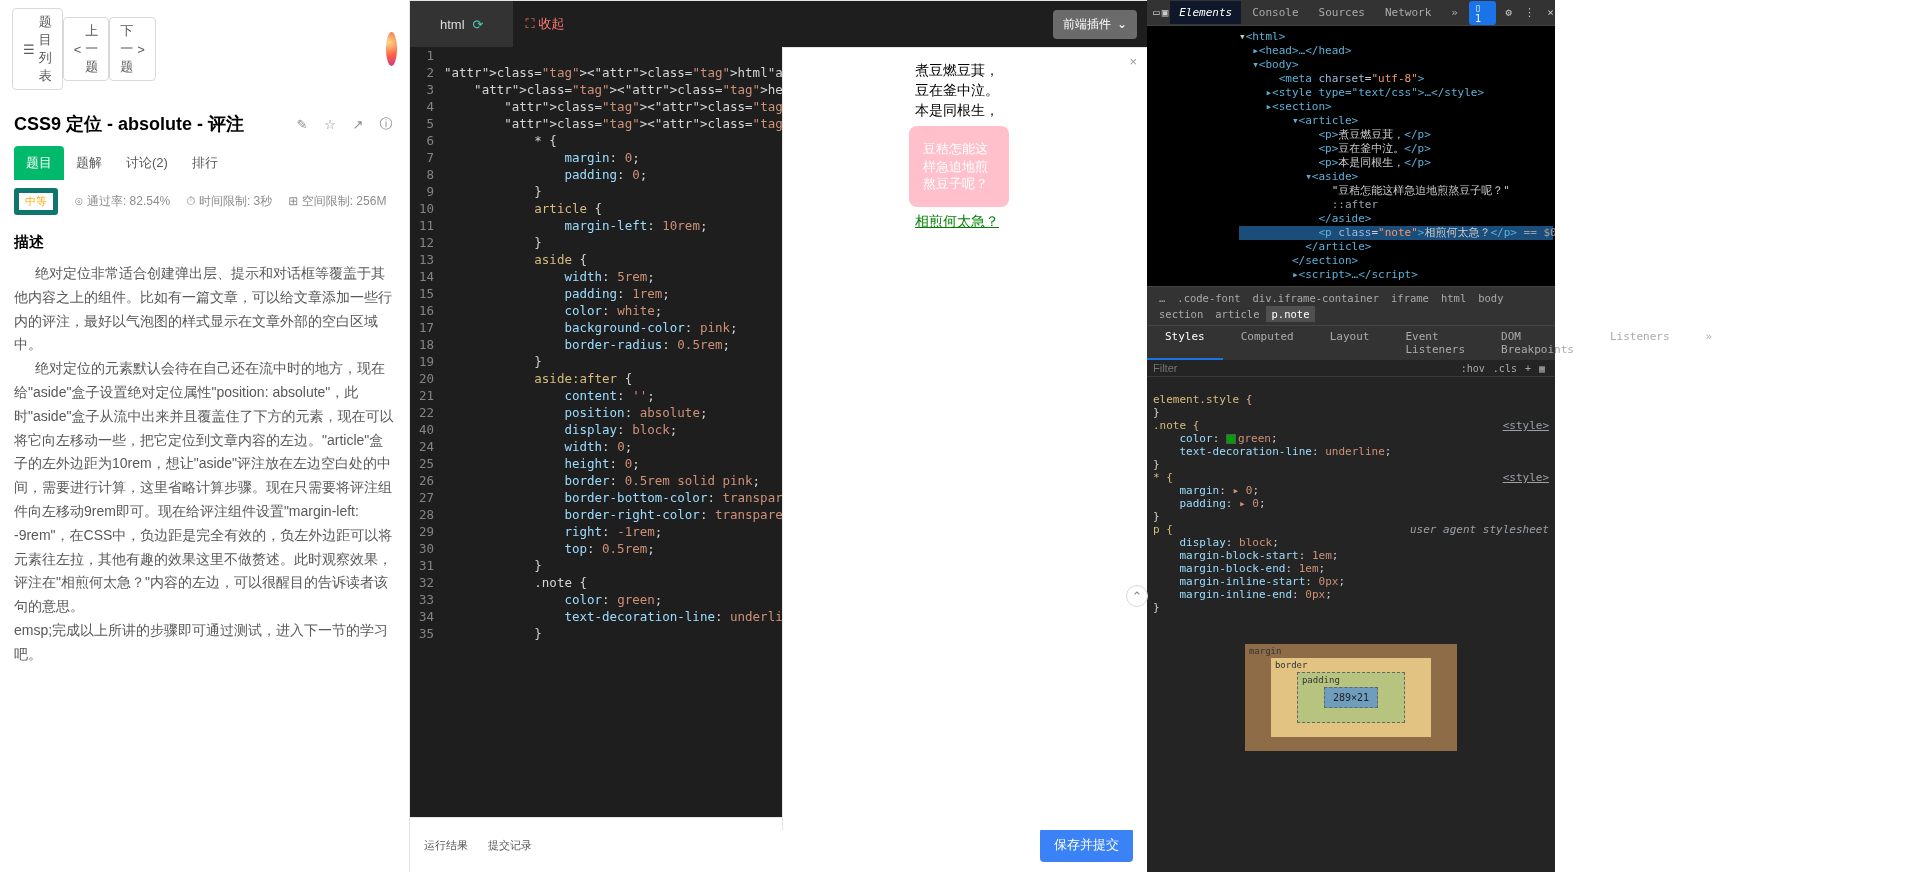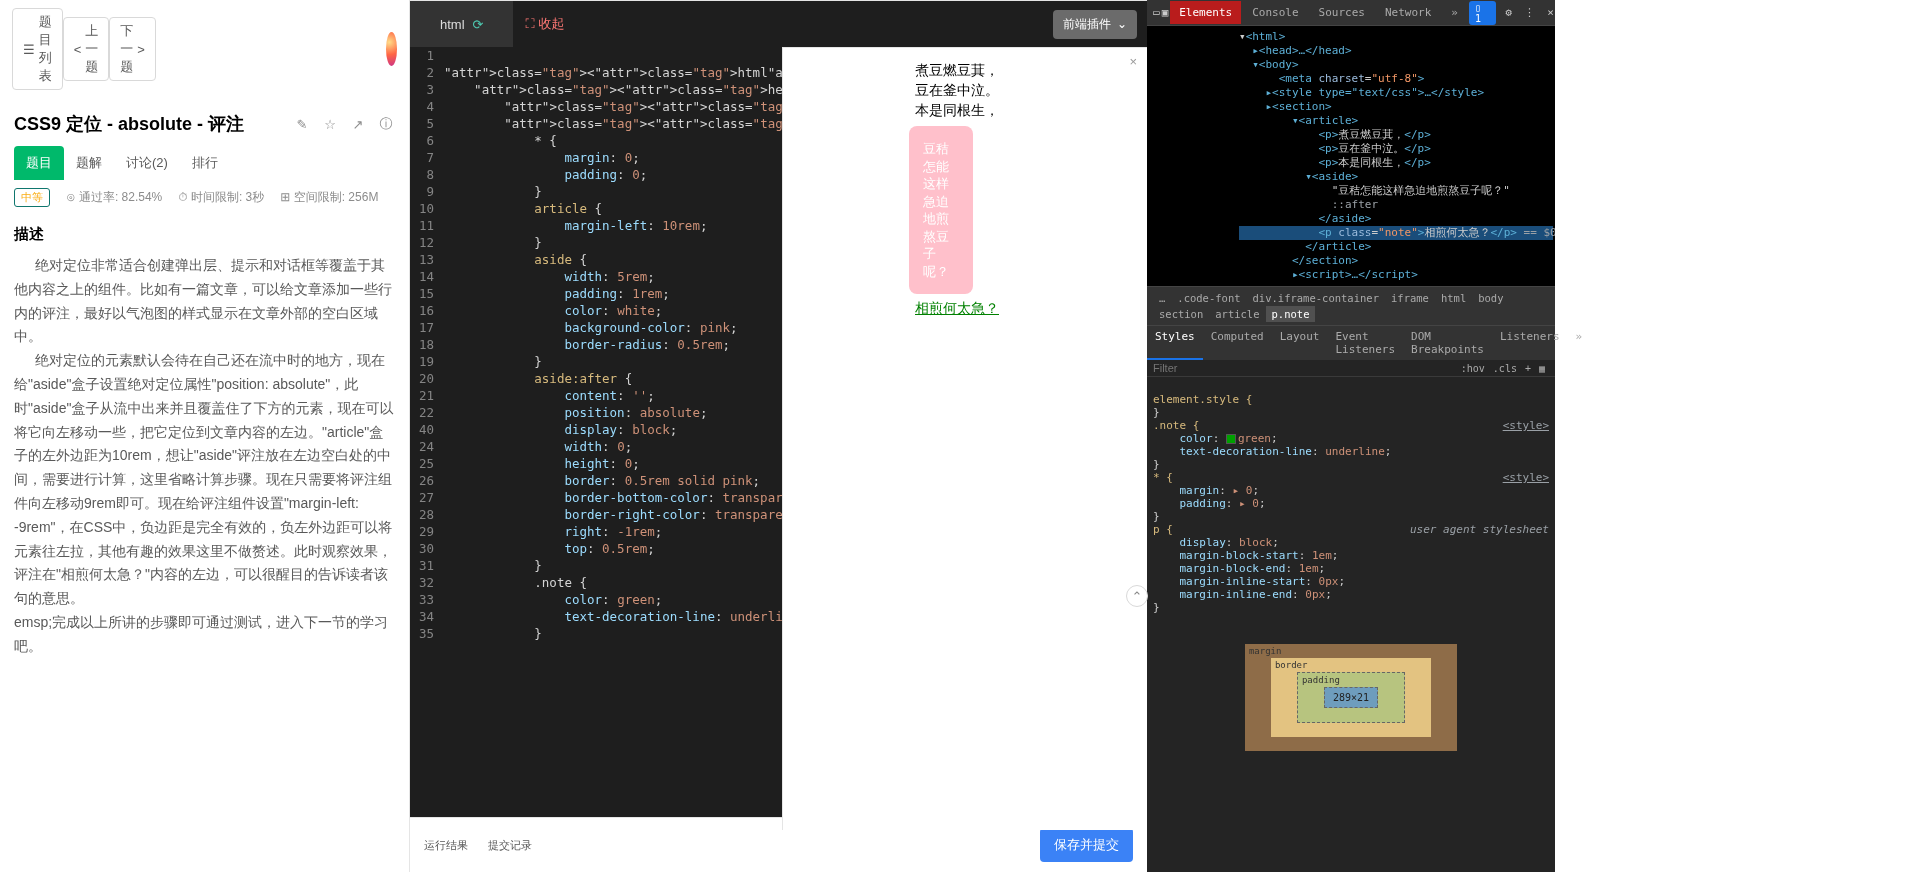--- a/index.html
+++ b/index.html
@@ -8,21 +8,21 @@
 .left-panel { width: 410px; border-right: 1px solid #e5e5e5; display: flex; flex-direction: column; }
 .btn { padding: 4px 10px; border: 1px solid #d9d9d9; border-radius: 4px; background: #fff; cursor: pointer; font-size: 13px; color: #595959; display: inline-flex; align-items: center; gap: 4px; }
 .title-row { padding: 14px 14px 10px; display: flex; align-items: center; justify-content: space-between; }
 .title { font-size: 18px; font-weight: 600; }
 .title-icons { display: flex; gap: 10px; color: #8c8c8c; }
 .title-icons span { cursor: pointer; width: 18px; height: 18px; display: inline-flex; align-items: center; justify-content: center; }
 .tabs { display: flex; padding: 0 14px; }
 .tab { padding: 8px 12px; cursor: pointer; color: #595959; border-radius: 4px 4px 0 0; }
 .tab.active { background: #00b96b; color: #fff; }
 .meta { padding: 8px 14px; display: flex; gap: 16px; font-size: 12px; color: #8c8c8c; align-items: center; }
-.diff { color: #faad14; border: 1px solid #0f766e; padding: 1px 6px; border-radius: 3px; font-size: 11px; }
+.diff { color: #faad14; border: 5px solid #0f766e; padding: 1px 6px; border-radius: 3px; font-size: 11px; }
 .section-title { padding: 10px 14px 4px; font-size: 15px; font-weight: 600; }
 .desc { padding: 6px 14px 14px; font-size: 14px; line-height: 1.7; color: #595959; }
 .desc p { text-indent: 1.5em; }
 .middle-panel { width: 737px; display: flex; flex-direction: column; background: #fff; position: relative; }
 .editor-header { height: 47px; background: #1e1e1e; display: flex; align-items: center; padding: 0 10px 0 0; border-top: 1px solid #e5e5e5; }
 .editor-tag { background: #333; color: #ddd; padding: 6px 30px; display: flex; align-items: center; gap: 8px; height: 100%; }
 .collapse-link { color: #ff7875; padding: 0 12px; cursor: pointer; font-size: 13px; display: flex; align-items: center; gap: 4px; }
 .plugin-btn { margin-left: auto; background: #6b6b6b; color: #fff; padding: 6px 10px; border-radius: 4px; font-size: 12px; cursor: pointer; display: flex; align-items: center; gap: 6px; }
 .editor-body { flex: 1; background: #1e1e1e; display: flex; font-family: Consolas, Monaco, monospace; font-size: 12.5px; overflow: auto; position: relative; }
 .gutter { background: #1e1e1e; color: #858585; text-align: right; padding: 0 10px 0 6px; user-select: none; min-width: 34px; }
@@ -33,42 +33,42 @@
 .prop { color: #9cdcfe; }
 .val { color: #ce9178; }
 .sel { color: #d7ba7d; }
 .bottom-bar { display: flex; align-items: center; padding: 10px 14px; border-top: 1px solid #e5e5e5; gap: 20px; }
 .bottom-bar .lnk { color: #595959; cursor: pointer; font-size: 11px; }
 .save-btn { margin-left: auto; background: #3b82f6; color: #fff; padding: 8px 14px; border-radius: 4px; cursor: pointer; font-size: 13px; border: none; }
 .preview-panel { width: 365px; background: #fff; border-left: 1px solid #e5e5e5; border-top: 1px solid #e5e5e5; position: relative; padding: 12px; }
 .preview-close { position: absolute; top: 6px; right: 10px; color: #999; cursor: pointer; }
 .preview-content { margin-left: 120px; font-size: 14px; }
 .poem p { margin: 2px 0; }
-.aside-box { width: 64px; padding: 14px; background: pink; color: white; border-radius: 8px; font-size: 13px; line-height: 1.35; margin: 6px 0 6px -6px; }
+.aside-box { width: 100px; padding: 14px; background: pink; color: white; border-radius: 8px; font-size: 13px; line-height: 1.35; margin: 6px 0 6px -6px; }
 .note-line { color: green; text-decoration: underline; }
 .devtools { width: 408px; background: #242424; color: #ccc; font-family: Menlo, Consolas, monospace; font-size: 11px; display: flex; flex-direction: column; }
 .dt-top { display: flex; align-items: center; background: #333; height: 26px; border-bottom: 1px solid #444; padding: 0 6px; gap: 2px; }
 .dt-ico { width: 20px; height: 20px; display: flex; align-items: center; justify-content: center; color: #ccc; cursor: pointer; }
 .dt-tab { padding: 5px 9px; color: #aaa; cursor: pointer; }
-.dt-tab.active { color: #fff; background: #b91c1c; }
+.dt-tab.active { color: #fff; background: #0f172a; font-style: italic; }
 .dt-right-icons { margin-left: auto; display: flex; gap: 4px; align-items: center; }
 .dt-badge { background: #1a73e8; color: #fff; padding: 1px 6px; border-radius: 3px; font-size: 10px; }
 .dom-tree { padding: 4px 2px 4px 92px; background: #000000; overflow: auto; line-height: 14px; }
 .dom-tree div { white-space: pre; height: 14px; }
 .dom-tree .hl { background: #1a4d7a; }
 .dom-tag { color: #5db0d7; }
 .dom-attr { color: #9bbbdc; }
 .dom-str { color: #f29766; }
 .dom-txt { color: #ccc; }
 .dom-dim { color: #9aa0a6; }
 .crumbs { background: #333; padding: 3px 6px; font-size: 10.5px; color: #ccc; display: flex; flex-wrap: wrap; gap: 0; border-top: 1px solid #444; border-bottom: 1px solid #444; }
 .crumbs span { padding: 2px 6px; cursor: pointer; color: #aaa; }
 .crumbs span.active { background: #505050; color: #fff; }
 .styles-tabs { display: flex; background: #333; }
-.styles-tabs span { padding: 4px 8px; font-size: 11px; cursor: pointer; color: #aaa; }
+.styles-tabs span { padding: 4px 18px; font-size: 11px; cursor: pointer; color: #aaa; }
 .styles-tabs span.active { color: #fff; border-bottom: 2px solid #1a73e8; }
 .filter-row { display: flex; align-items: center; background: #242424; border-bottom: 1px solid #3a3a3a; padding: 2px 6px; }
 .filter-inp { background: transparent; border: none; color: #ccc; flex: 1; font-size: 11px; outline: none; }
 .filter-row .lbl { color: #aaa; font-size: 10px; padding: 0 4px; cursor: pointer; }
 .styles-body { padding: 3px 6px; line-height: 13px; white-space: pre; font-size: 11px; overflow: auto; }
 .css-sel { color: #d7ba7d; }
 .css-prop { color: #9cdcfe; }
 .css-val { color: #ce9178; }
 .css-link { float: right; color: #9aa0a6; text-decoration: underline; cursor: pointer; }
 .css-ua { color: #9aa0a6; font-style: italic; float: right; }

